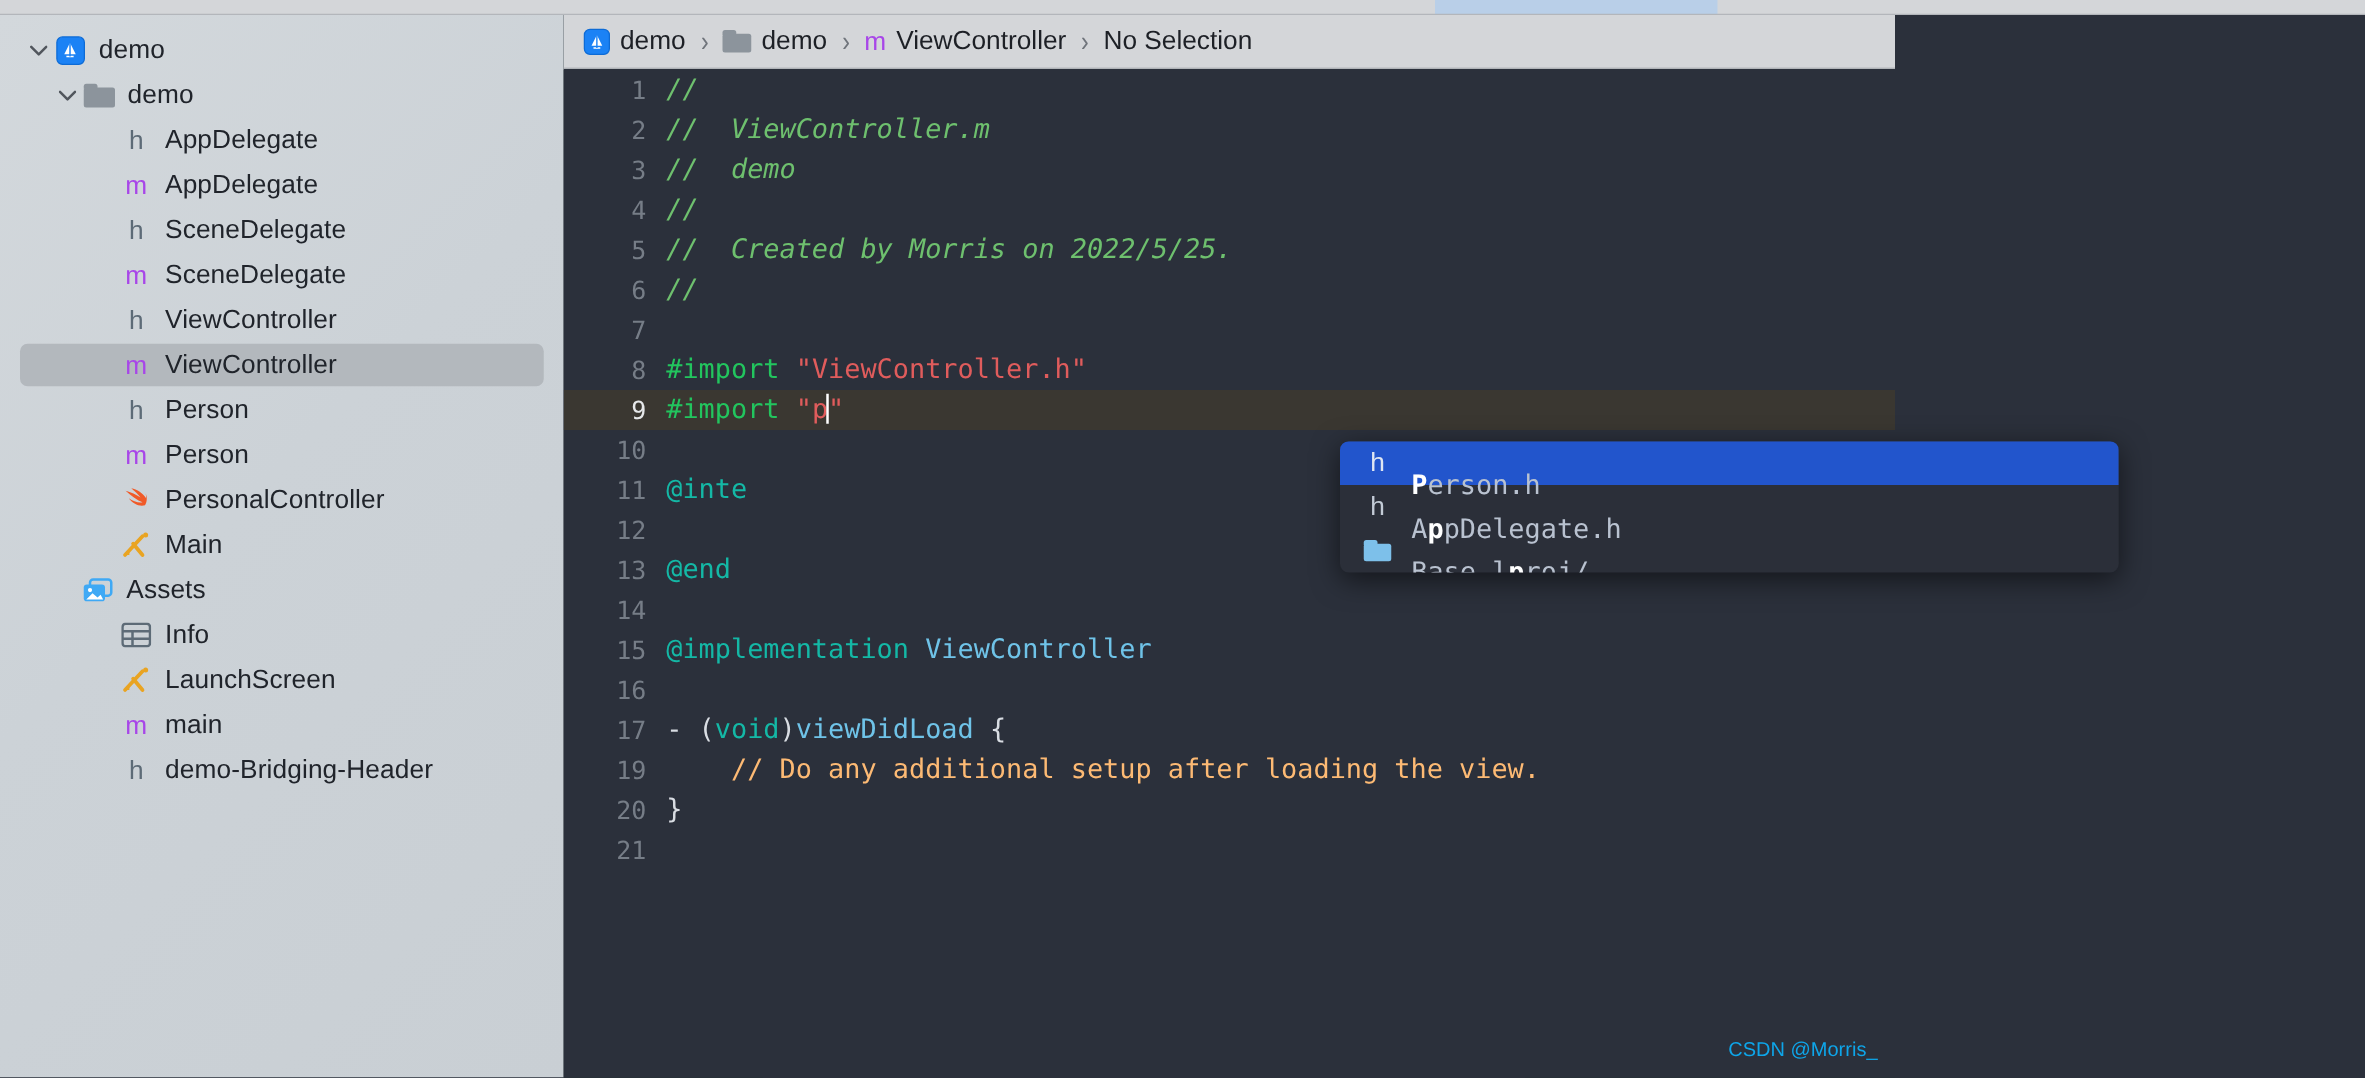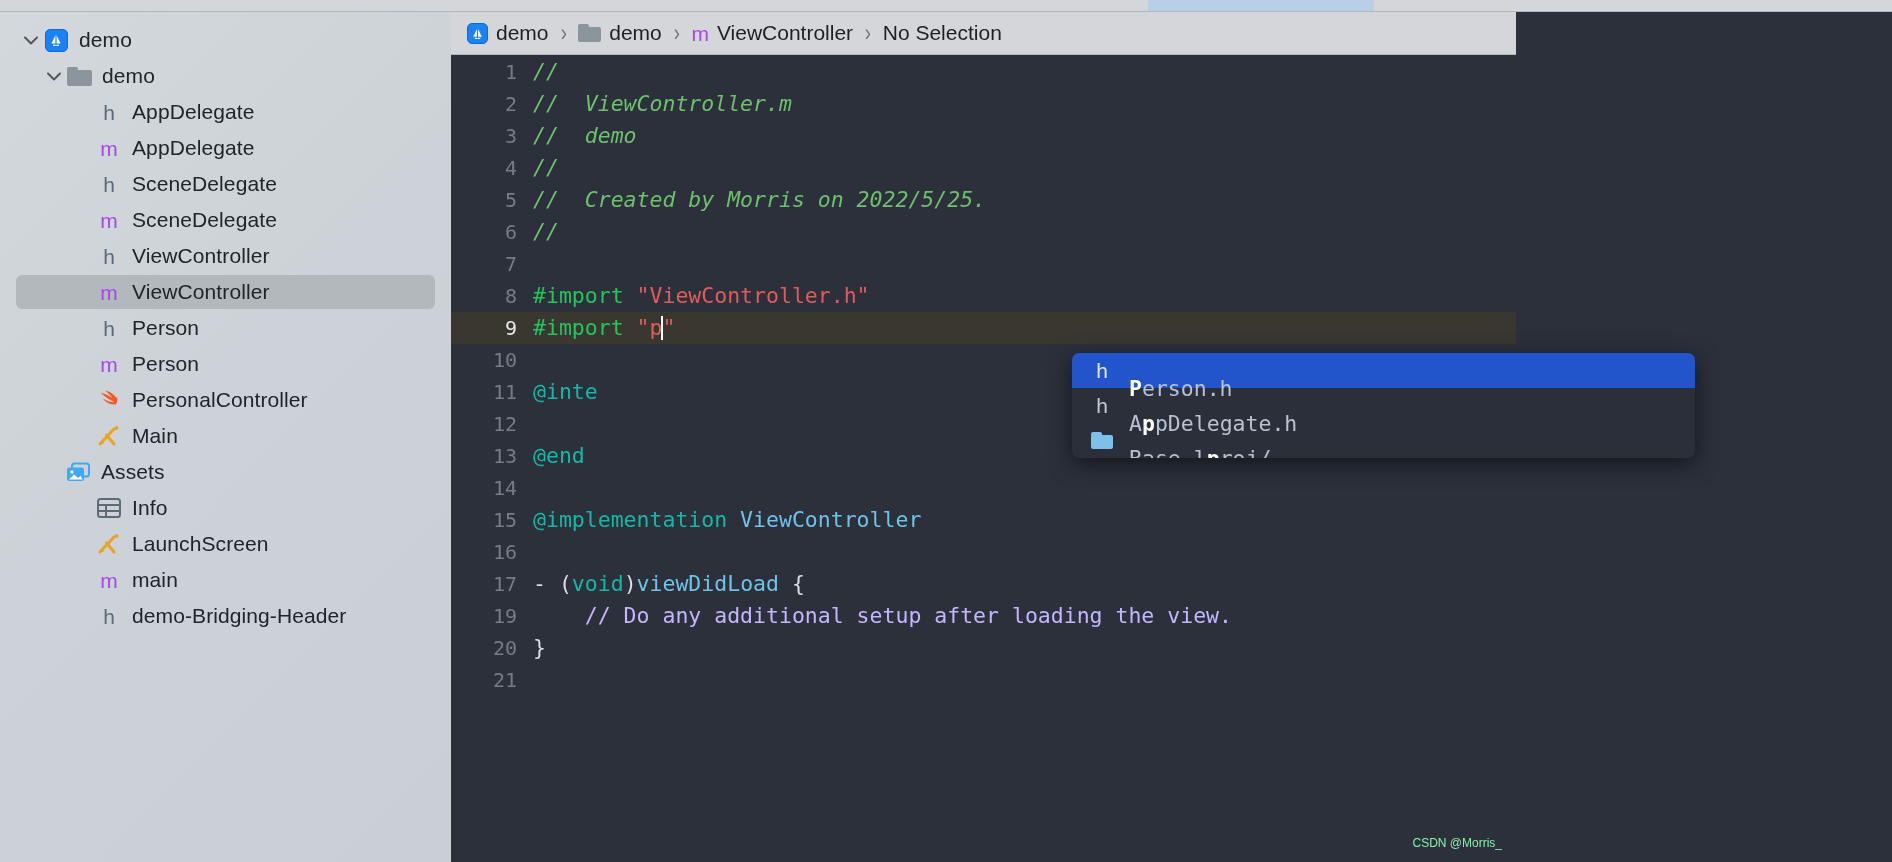--- a/index.html
+++ b/index.html
@@ -171,21 +171,21 @@
     padding-right: 16px;
     color: #767d87;
     font-size: 20px;
     user-select: none;
   }
   .line.current .ln { color: #e6e8ea; }
   .src { flex: 1 1 auto; color: #d9dde3; }
 
   
   .c-comment  { color: #6ec06e; font-style: italic; }
-  .c-comment2 { color: #c4b5fd; }
+  .c-comment2 { color: #fdba74; }
   .c-pre      { color: #22c55e; }
   .c-str      { color: #e05c5c; }
   .c-key      { color: #14b8a6; }
   .c-type     { color: #6fc3e8; }
   .c-plain    { color: #d9dde3; }
   .c-fn       { color: #6fc3e8; }
 
   .caret {
     display: inline-block;
     width: 2px; height: 24px;
@@ -223,22 +223,22 @@
   }
   .ac-item .ac-ic .kind-h { color: #c3cbd6; }
   .ac-item.sel .ac-ic .kind-h { color: #dfe6f2; }
   .ac-txt { white-space: pre; margin-top: 36px; }
   .ac-txt b { color: #ffffff; font-weight: bold; }
 
   
   .watermark {
     position: absolute;
     right: 14px; bottom: 12px;
-    color: #86efac;
-    font-size: 12px;
+    color: #0ea5e9;
+    font-size: 16px;
     font-family: "Liberation Sans", sans-serif;
     z-index: 30;
   }
 </style>
 </head>
 <body>
 
 <div class="app">
 
   <div class="tabstrip">

